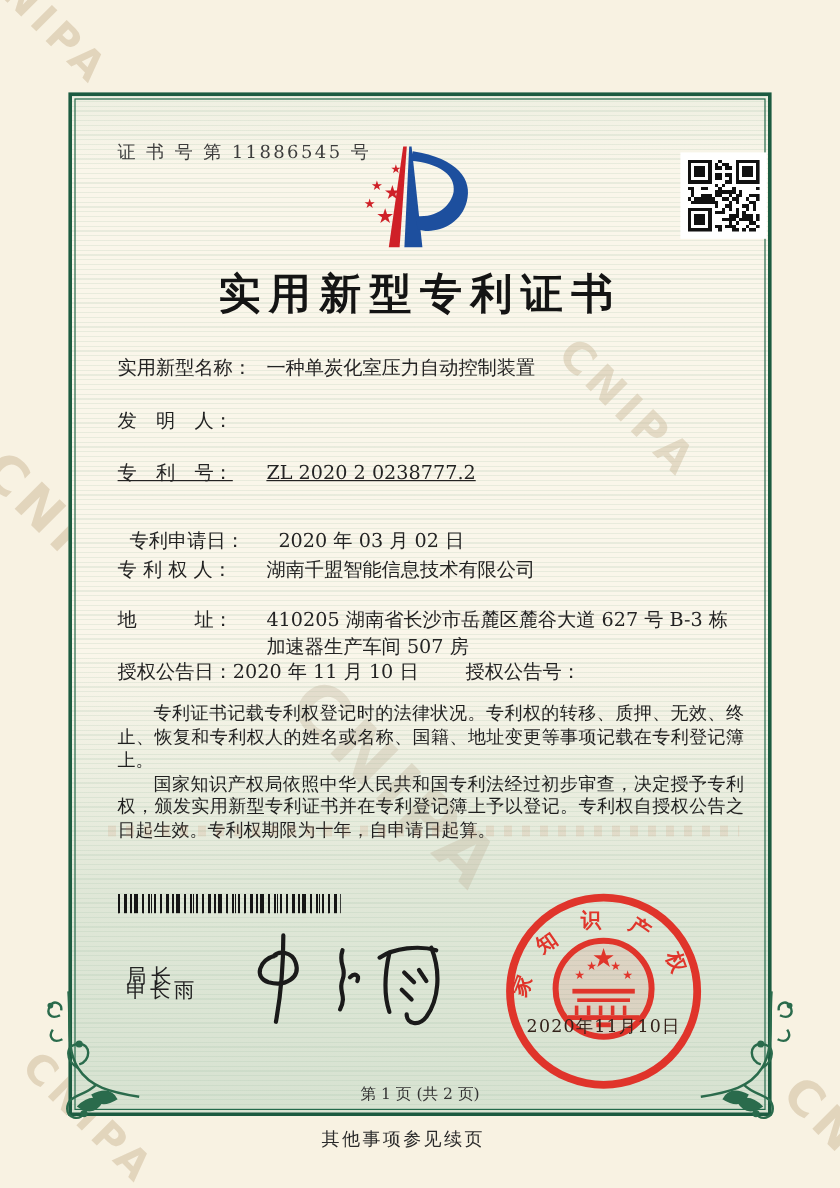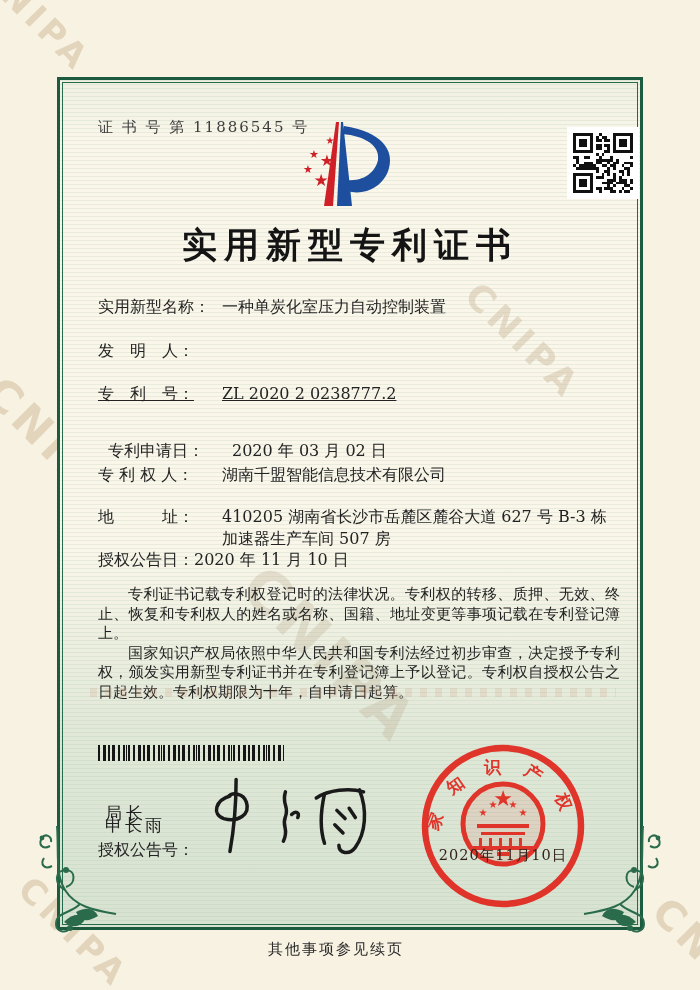--- a/index.html
+++ b/index.html
@@ -27,21 +27,21 @@
   .qr{position:absolute;left:507px;top:47px;width:72px;height:72px;background:#fff;padding:6px;}
   .qr svg{width:60px;height:60px;display:block;}
 
   .title{position:absolute;left:0;top:142px;width:100%;text-align:center;
          font-size:35px;font-weight:bold;letter-spacing:7px;color:#141414;}
 
   .fields{position:absolute;left:38px;top:216px;width:520px;font-size:16px;color:#232323;}
   .frow{position:absolute;left:0;display:flex;width:520px;line-height:22px;}
   .frow .lab{width:124px;flex:0 0 124px;white-space:pre;}
   .frow .val{flex:1;}
-  .grant-row{position:absolute;left:0;top:253px;display:flex;width:520px;line-height:22px;flex-direction:column;}
+  .grant-row{position:absolute;left:0;top:253px;display:flex;width:520px;line-height:22px;}
   .grant-row .g1{width:290px;flex:0 0 290px;display:flex;}
   .grant-row .g2{flex:1;display:flex;}
 
   .paras{position:absolute;left:38px;top:505px;width:522px;font-size:15px;line-height:19.5px;
          color:#1f1f1f;text-align:justify;}
   .paras p{margin:0;text-indent:2em;}
 
   .microband{position:absolute;left:30px;top:608px;width:526px;height:9px;opacity:.8;
      background:repeating-linear-gradient(90deg,rgba(201,126,88,0.18) 0 7px,rgba(201,126,88,0) 7px 15px);}
 
@@ -416,20 +416,21 @@
             <rect x="94" y="100" width="3" height="8"></rect>
             <rect x="104" y="100" width="3" height="8"></rect>
             <rect x="58" y="108" width="60" height="4"></rect>
             <rect x="82" y="114" width="12" height="4"></rect>
           </g>
         </g>
       </svg>
       <div class="seal-date">2020年11月10日</div>
     </div>
 
+    <div class="page-indicator">第 1 页 (共 2 页)</div>
   </div>
 
   <div class="ornament left">
     <svg viewBox="0 0 100 112" width="100" height="112" fill="none" stroke="#2a6b4c" stroke-width="2">
       <path d="M 37 0 C 39 28 35 48 45 64 C 55 80 72 84 96 88"></path>
       <path d="M 45 64 C 34 58 34 44 46 44 C 56 44 56 58 46 61"></path>
       <path d="M 60 78 C 50 88 36 86 36 98 C 36 106 46 108 50 102"></path>
       <path d="M 30 20 C 22 24 18 18 22 12 C 25 7 32 10 31 16"></path>
       <path d="M 32 40 C 24 44 20 38 24 32"></path>
       <g fill="#2a6b4c" stroke="none">

